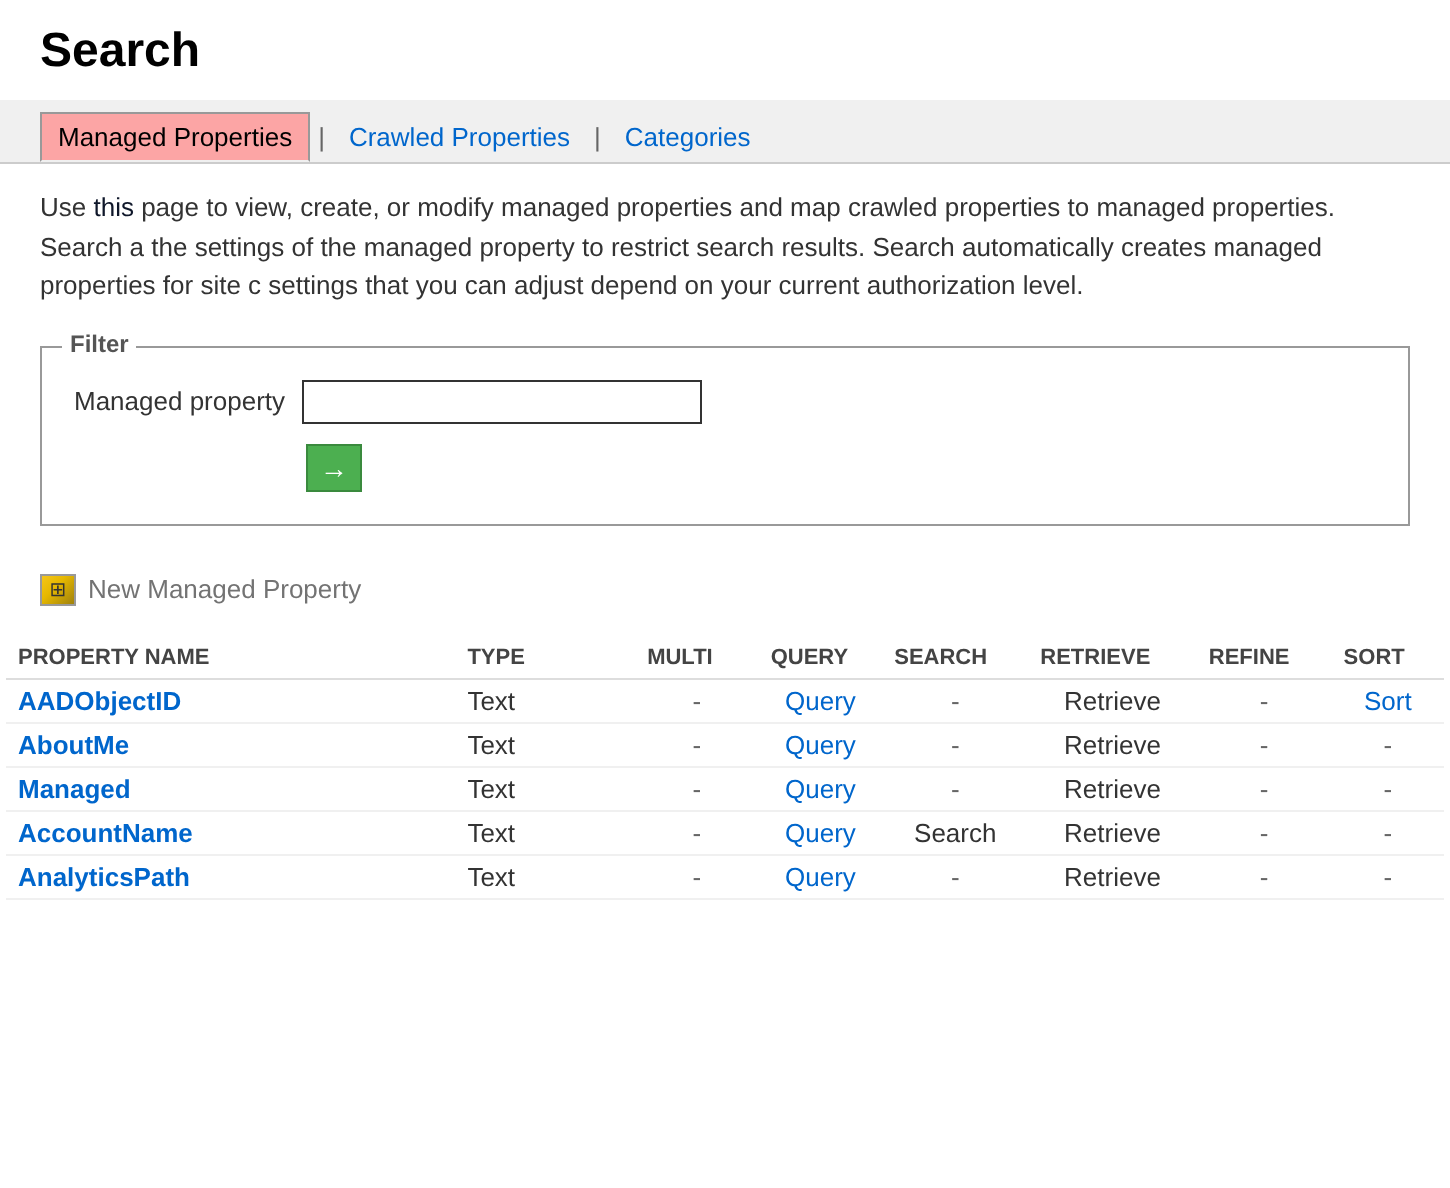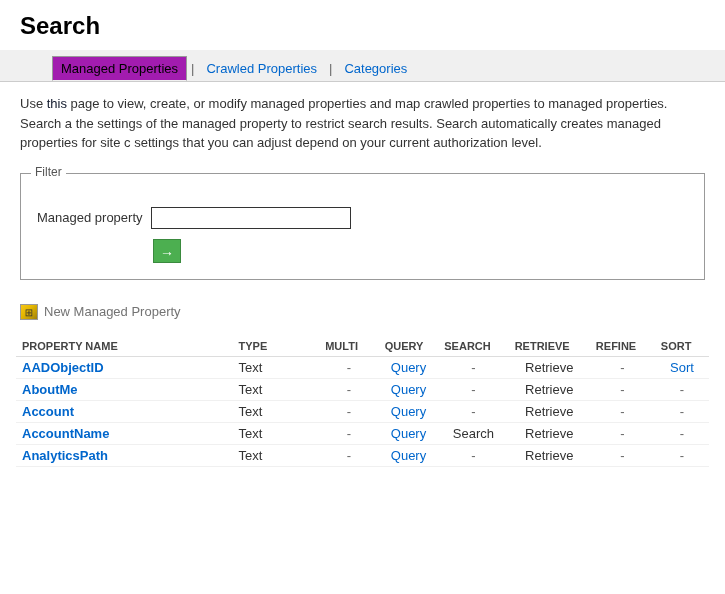--- a/index.html
+++ b/index.html
@@ -24,24 +24,23 @@
     .nav-tab {
       padding: 4px 8px;
       cursor: pointer;
       color: #0066cc;
       font-size: 13px;
       text-decoration: none;
     }
     .nav-tab.active {
       border: 1px solid #999;
       border-bottom: 1px solid #f0f0f0;
-      background: #a21caf;
+      background: #fca5a5;
       color: #000;
       font-weight: normal;
-      margin-left: 32px;
     }
     .nav-separator {
       color: #666;
       margin: 0 4px;
     }
     .description {
       padding: 12px 20px;
       font-size: 13px;
       line-height: 1.5;
       color: #333;
@@ -57,25 +56,26 @@
       position: relative;
     }
     .filter-legend {
       position: absolute;
       top: -9px;
       left: 10px;
       background: #fff;
       padding: 0 4px;
       font-size: 12px;
       color: #555;
+      font-weight: bold;
     }
     .filter-row {
       display: flex;
       align-items: center;
-      margin-top: 21px;
+      margin-top: 4px;
     }
     .filter-label {
       font-size: 13px;
       margin-right: 8px;
       white-space: nowrap;
     }
     .filter-input {
       width: 200px;
       height: 22px;
       border: 1px solid #333;
@@ -126,21 +126,21 @@
       color: #737373;
       text-decoration: none;
       font-size: 13px;
     }
     .properties-table {
       width: 100%;
       border-collapse: collapse;
       padding: 0 20px;
     }
     .table-wrapper {
-      padding: 0 16px;
+      padding: 0 3px;
     }
     .properties-table th {
       font-size: 11px;
       font-weight: bold;
       color: #444;
       text-align: left;
       padding: 4px 6px;
       border-bottom: 1px solid #ddd;
       background: #fff;
       text-transform: uppercase;
@@ -234,21 +234,21 @@
           <td class="col-name link-cell"><a href="#">AboutMe</a></td>
           <td class="col-type">Text</td>
           <td class="col-multi dash">-</td>
           <td class="col-query" style="color: rgb(0, 102, 204);">Query</td>
           <td class="col-search" style="color: rgb(102, 102, 102);">-</td>
           <td class="col-retrieve" style="color: rgb(51, 51, 51);">Retrieve</td>
           <td class="col-refine dash" style="color: rgb(102, 102, 102);">-</td>
           <td class="col-sort" style="color: rgb(102, 102, 102);">-</td>
         </tr>
         <tr>
-          <td class="col-name link-cell"><a href="#">Account</a></td>
+          <td class="col-name link-cell"><a href="#">Managed</a></td>
           <td class="col-type">Text</td>
           <td class="col-multi dash">-</td>
           <td class="col-query" style="color: rgb(0, 102, 204);">Query</td>
           <td class="col-search" style="color: rgb(102, 102, 102);">-</td>
           <td class="col-retrieve" style="color: rgb(51, 51, 51);">Retrieve</td>
           <td class="col-refine dash" style="color: rgb(102, 102, 102);">-</td>
           <td class="col-sort" style="color: rgb(102, 102, 102);">-</td>
         </tr>
         <tr>
           <td class="col-name link-cell"><a href="#">AccountName</a></td>

